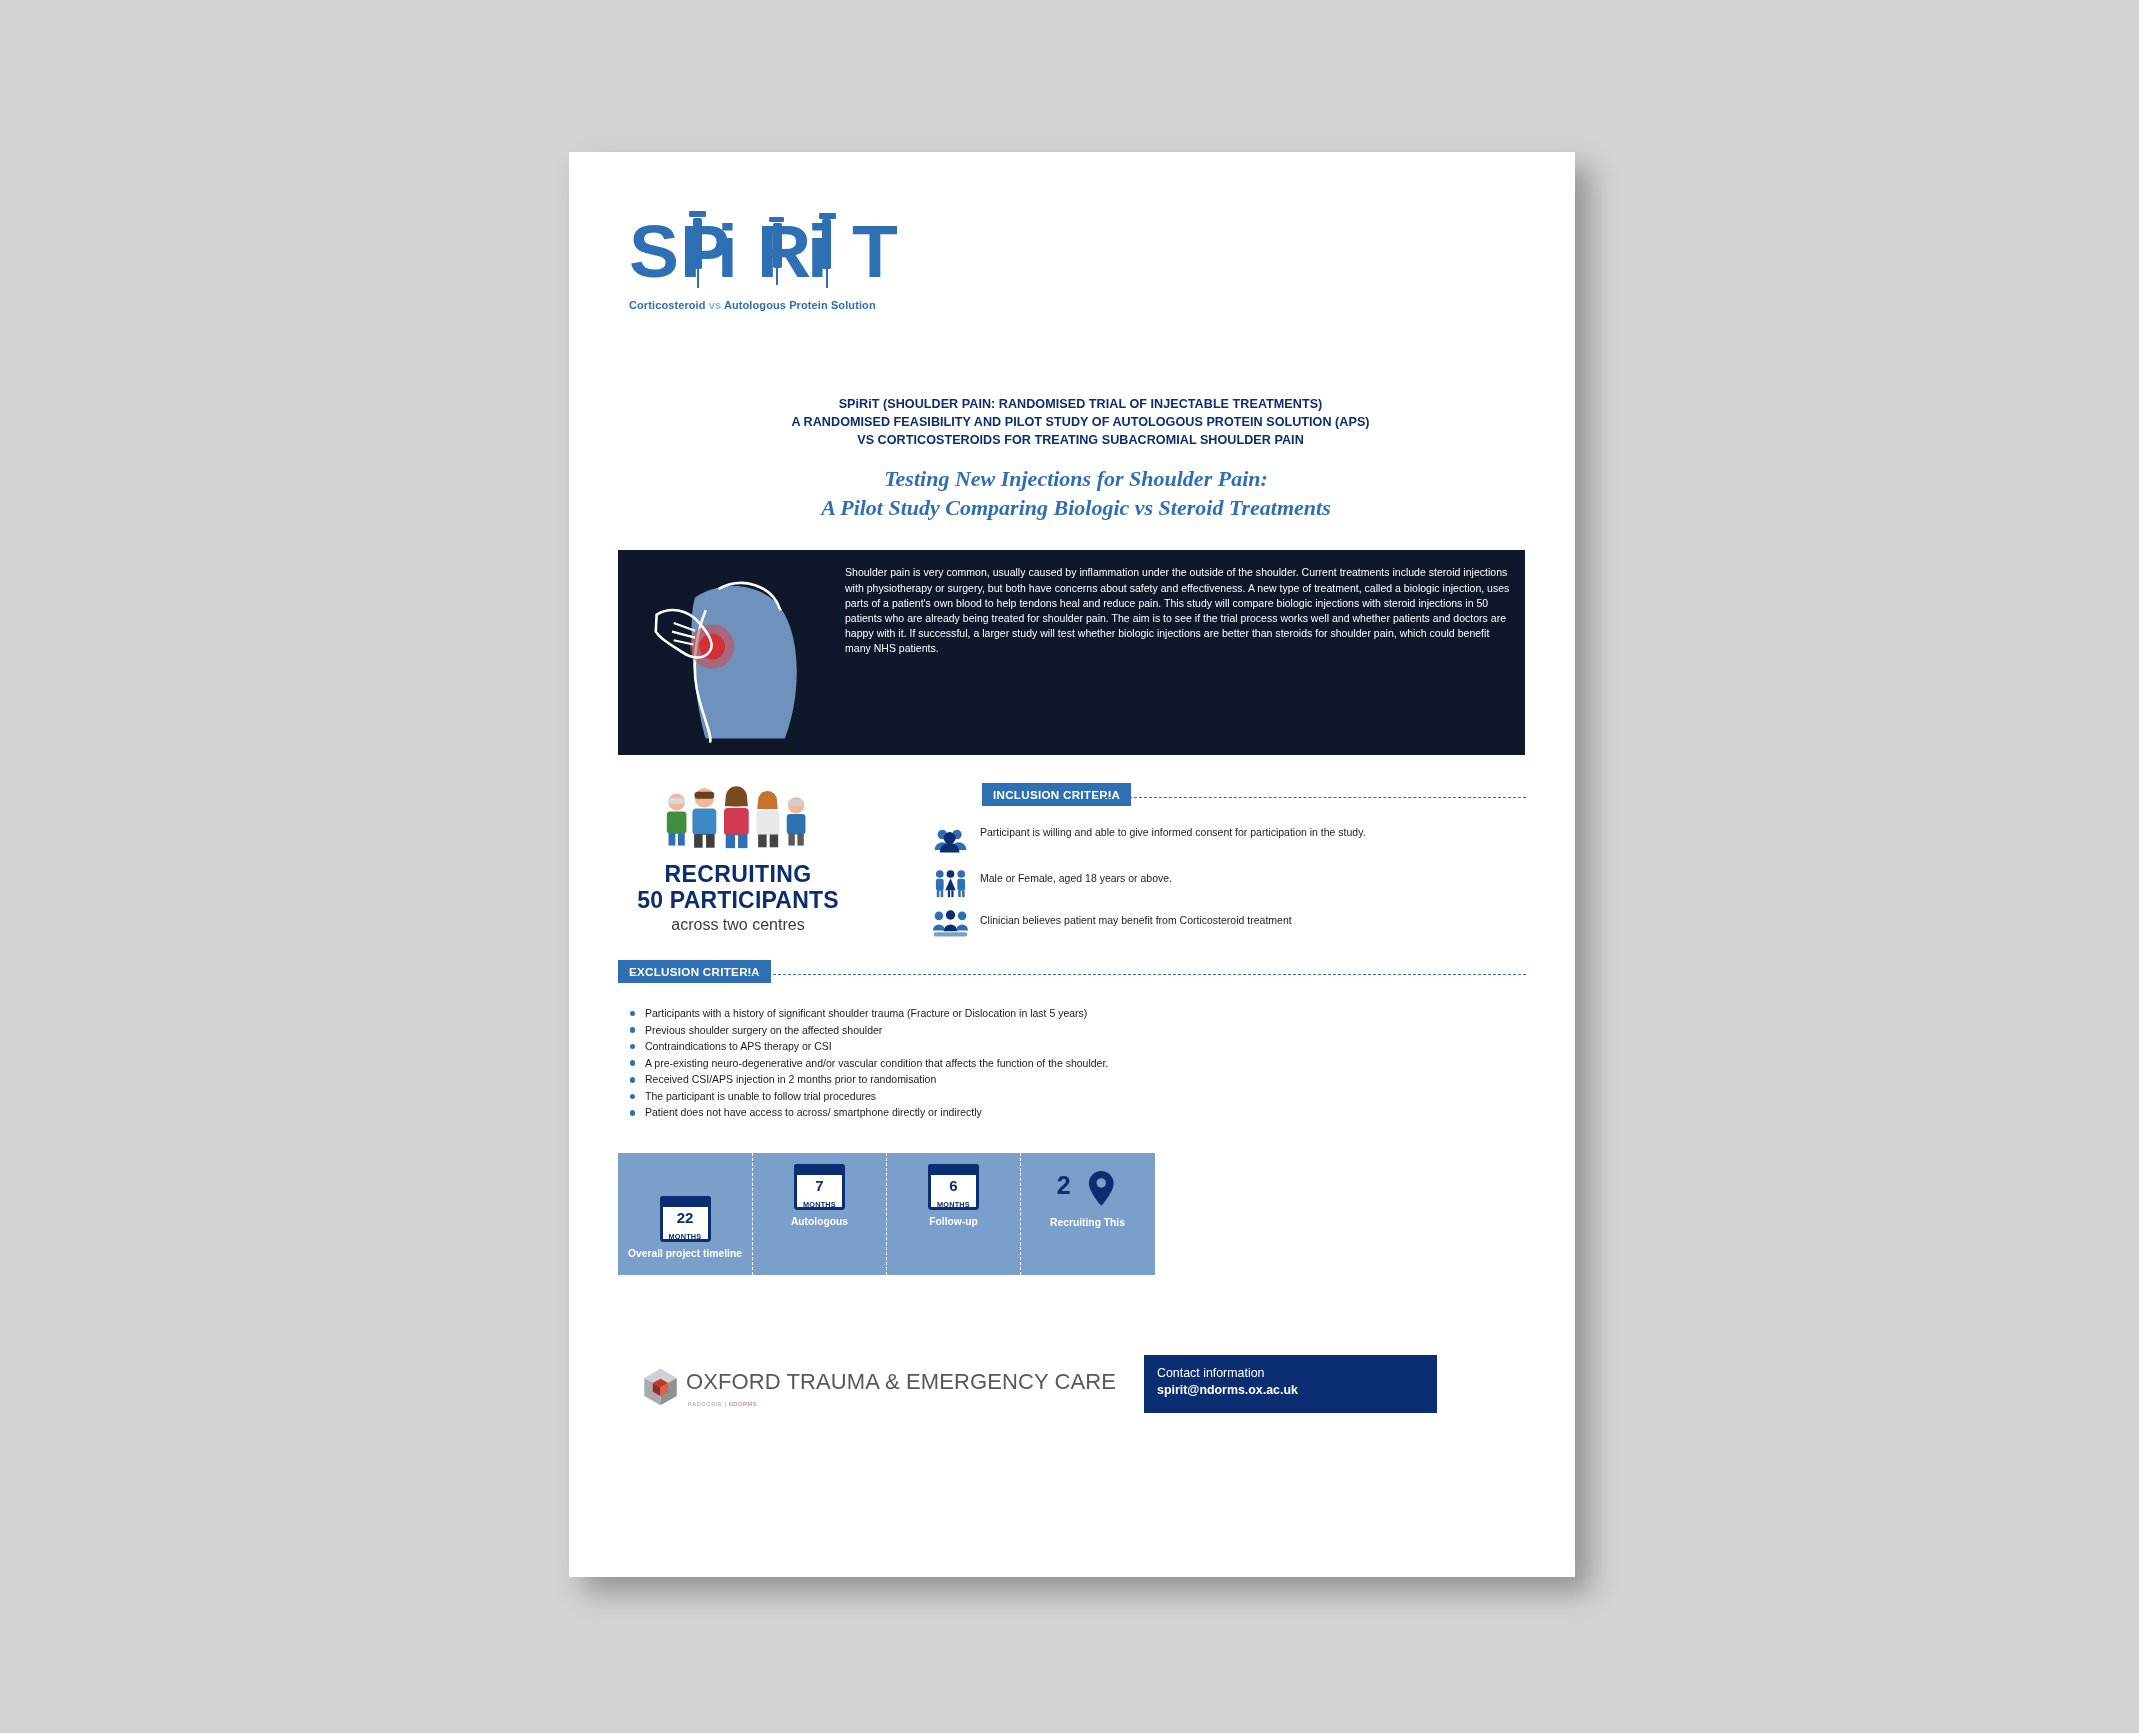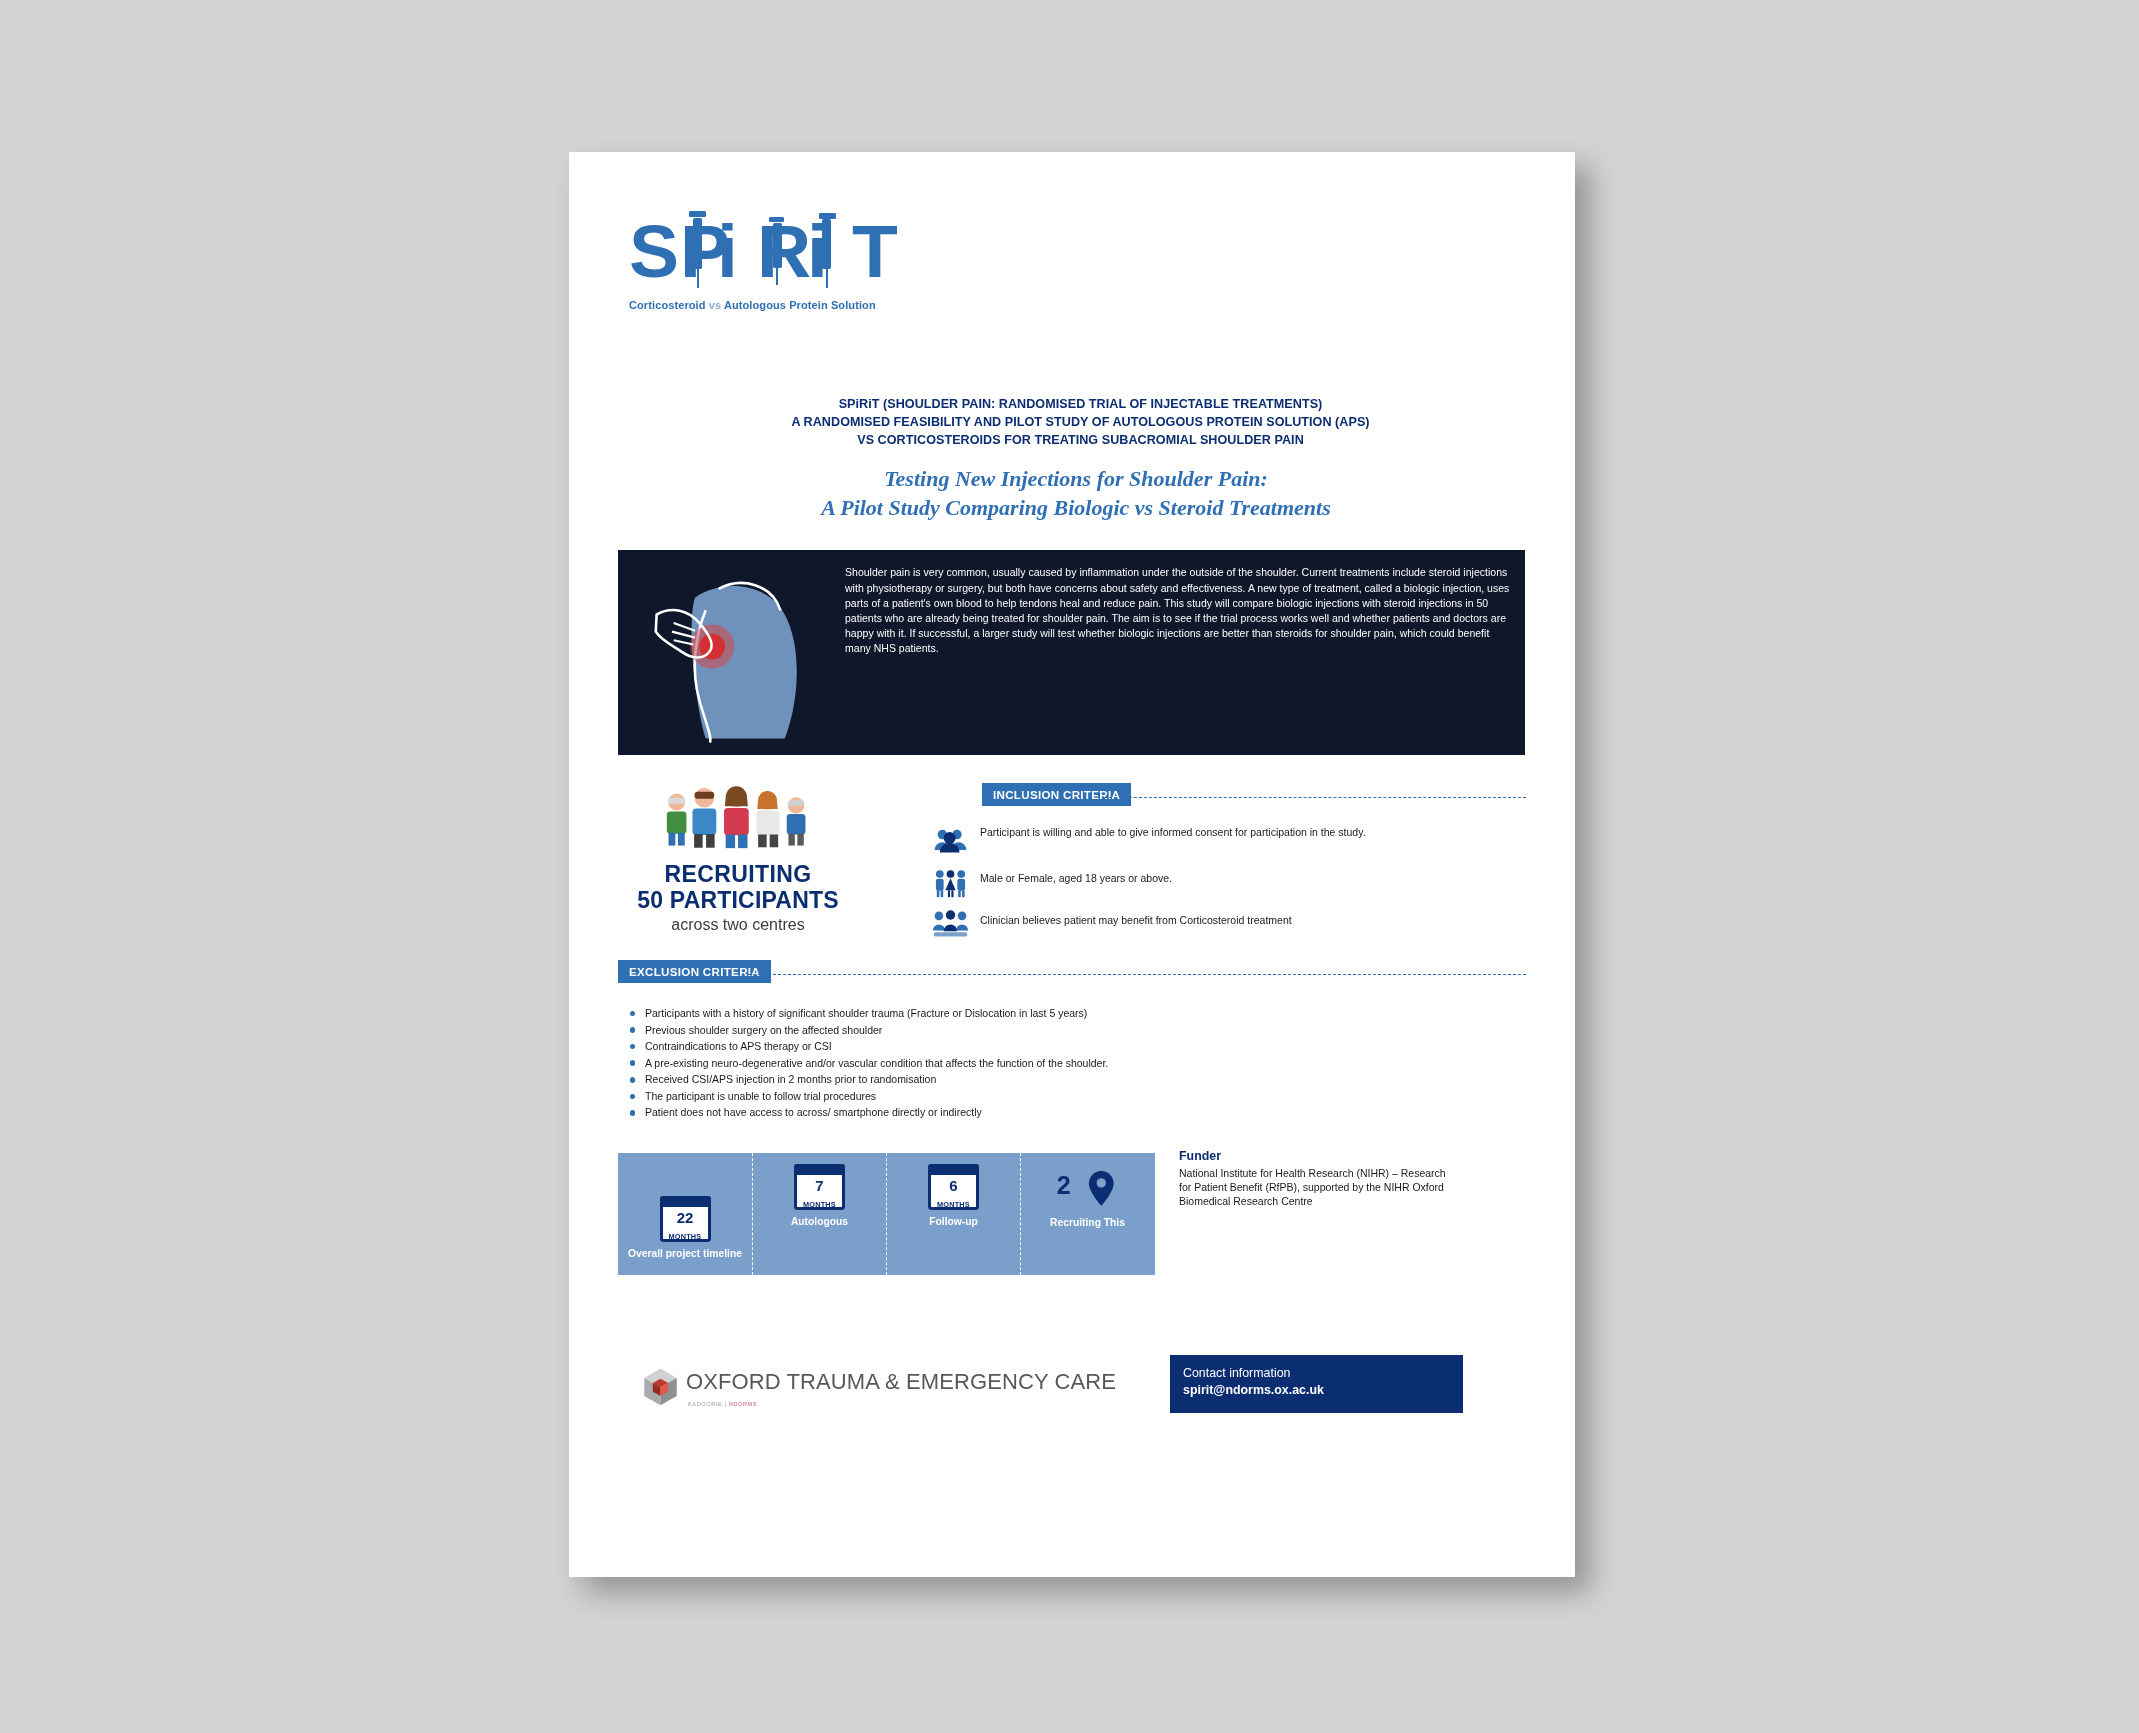--- a/index.html
+++ b/index.html
@@ -407,21 +407,21 @@
     position: absolute;
     left: 48px;
     top: 38px;
     font-size: 5.6px;
     letter-spacing: 0.6px;
     color: #9a9a9d;
   }
   .otec-sub .pink { color: #c0607f; }
   .contact {
     position: absolute;
-    left: 601px;
+    left: 575px;
     top: 1203px;
     width: 293px;
     height: 58px;
     background: #0b2d71;
     color: #ffffff;
     box-sizing: border-box;
     padding: 11px 0 4px 13px;
   }
   .contact-t { font-size: 12.4px; margin-bottom: 3px; }
   .contact-e { font-size: 12.4px; font-weight: bold; }
@@ -598,24 +598,20 @@
           <div class="pin-num">2</div>
           <svg class="pin" viewBox="0 0 62 86">
             <path d="M31 2 C 15 2 2 15 2 31 C 2 52 31 84 31 84 C 31 84 60 52 60 31 C 60 15 47 2 31 2 Z" fill="#0b2d71"></path>
             <circle cx="31" cy="30" r="11" fill="#7b9fcb"></circle>
           </svg>
         </div>
         <div class="stat-label">Recruiting This</div>
       </div>
     </div>
 
-    <div class="funder">
-      <div class="funder-h">Funder</div>
-      <div class="funder-b">National Institute for Health Research (NIHR) – Research for Patient Benefit (RfPB), supported by the NIHR Oxford Biomedical Research Centre</div>
-    </div>
 
     <div class="otec">
       <svg class="otec-cube" viewBox="0 0 96 96">
         <polygon points="48,6 86,28 48,50 10,28" fill="#cfd1d3"></polygon>
         <polygon points="10,28 48,50 48,92 10,70" fill="#a9abae"></polygon>
         <polygon points="86,28 48,50 48,92 86,70" fill="#8e9093"></polygon>
         <polygon points="48,30 66,40 48,50 30,40" fill="#c0392b"></polygon>
         <polygon points="30,40 48,50 48,70 30,60" fill="#962b1f"></polygon>
         <polygon points="66,40 48,50 48,70 66,60" fill="#e05c4c"></polygon>
       </svg>

